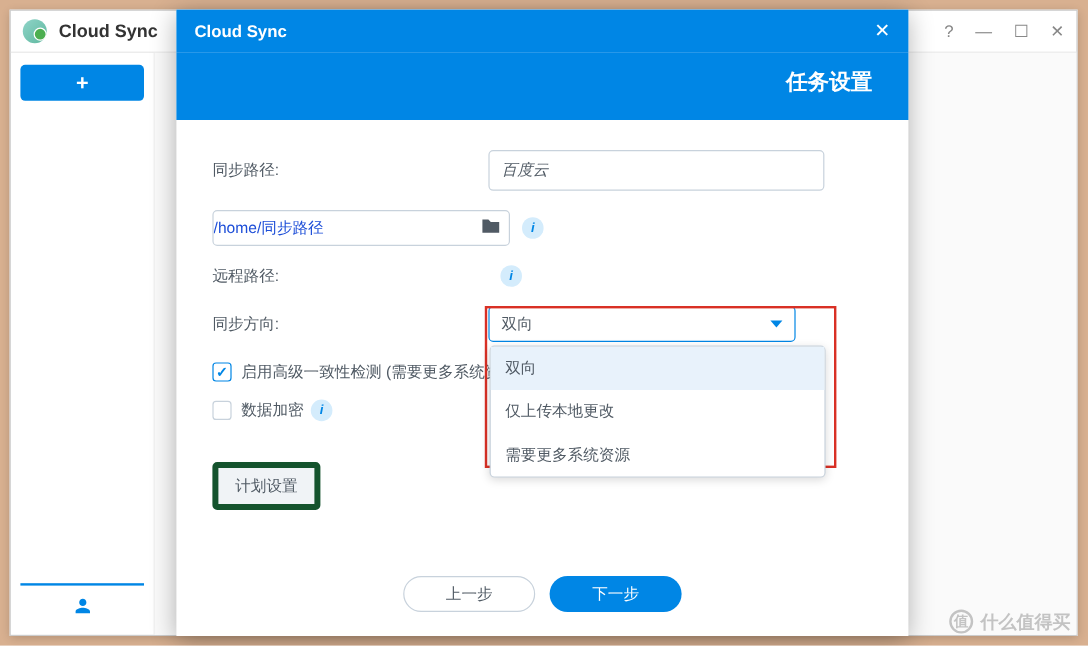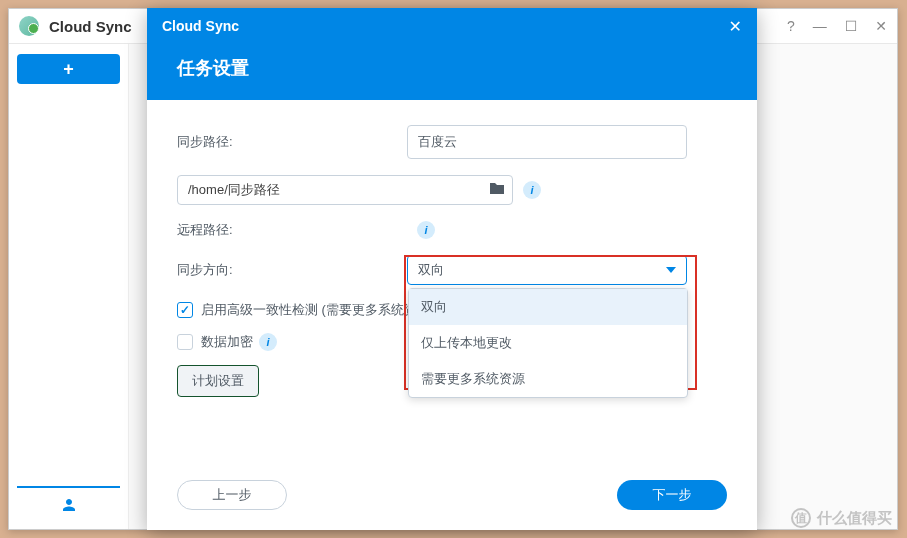--- a/index.html
+++ b/index.html
@@ -17,48 +17,48 @@
     .sidebar { width: 120px; padding: 10px 8px; border-right: 1px solid #eee; display: flex; flex-direction: column; }
     .add-btn { height: 30px; background: #0086e5; border-radius: 4px; display: flex; align-items: center; justify-content: center; color: #fff; font-size: 18px; font-weight: bold; cursor: pointer; }
     .sidebar-bottom { margin-top: auto; border-top: 2px solid #0086e5; padding-top: 8px; display: flex; justify-content: center; }
     .user-icon { color: #0086e5; font-size: 18px; }
     .main-area { flex: 1; background: #fafafa; }
     
     .modal { position: absolute; top: 8px; left: 147px; width: 610px; height: 522px; background: #fff; box-shadow: 0 4px 20px rgba(0,0,0,0.3); display: flex; flex-direction: column; }
     .modal-titlebar { background: #0086e5; height: 36px; display: flex; align-items: center; padding: 0 15px; color: #fff; }
     .modal-titlebar-title { font-size: 14px; font-weight: bold; }
     .modal-close { margin-left: auto; font-size: 16px; cursor: pointer; }
-    .modal-header { background: #0086e5; padding: 12px 30px 20px; }
+    .modal-header { background: #0086e5; padding: 12px 30px 20px; text-align: right; }
     .modal-header-title { color: #fff; font-size: 18px; font-weight: bold; }
     
     .modal-body { flex: 1; padding: 25px 30px; position: relative; }
     .form-row { display: flex; align-items: center; margin-bottom: 16px; }
     .form-label { width: 230px; font-size: 13px; color: #505a64; }
     .form-control { flex: 1; position: relative; }
-    .text-input { width: 280px; height: 30px; border: 1px solid #c8d2dc; border-radius: 4px; padding: 16px 10px; font-size: 13px; color: #505a64; }
-    .path-input { width: 336px; height: 30px; border: 1px solid #c8d2dc; border-radius: 4px; padding: 0 30px 0 10px; font-size: 13px; color: #404040; }
+    .text-input { width: 280px; height: 30px; border: 1px solid #c8d2dc; border-radius: 4px; padding: 16px 10px; font-size: 13px; color: #505a64; font-style: italic; }
+    .path-input { width: 248px; height: 30px; border: 1px solid #c8d2dc; border-radius: 4px; padding: 0 30px 0 0; font-size: 13px; color: #1d4ed8; }
     .folder-icon { position: absolute; right: 8px; top: 6px; width: 16px; height: 14px; cursor: pointer; }
     .info-icon { display: inline-flex; width: 18px; height: 18px; border-radius: 50%; background: #d4ecfc; color: #0086e5; align-items: center; justify-content: center; font-size: 11px; font-weight: bold; font-style: italic; margin-left: 10px; cursor: pointer; }
     
-    .select-box { width: 280px; height: 30px; border: 1px solid #0086e5; border-radius: 4px; padding: 0 10px; font-size: 13px; color: #505a64; display: flex; align-items: center; cursor: pointer; position: relative; background: #fff; }
+    .select-box { width: 256px; height: 30px; border: 1px solid #0086e5; border-radius: 4px; padding: 0 10px; font-size: 13px; color: #505a64; display: flex; align-items: center; cursor: pointer; position: relative; background: #fff; }
     .select-caret { margin-left: auto; width: 0; height: 0; border-left: 5px solid transparent; border-right: 5px solid transparent; border-top: 6px solid #0086e5; }
     .dropdown { position: absolute; top: 32px; left: 0; width: 280px; background: #fff; border: 1px solid #c8d2dc; border-radius: 4px; box-shadow: 0 2px 8px rgba(0,0,0,0.15); z-index: 10; }
     .dropdown-item { padding: 9px 12px; font-size: 13px; color: #505a64; cursor: pointer; }
     .dropdown-item.selected { background: #e8f2fb; }
     
     .highlight-box { position: absolute; border: 2px solid #d93025; pointer-events: none; }
     
     .checkbox-row { display: flex; align-items: center; margin-bottom: 14px; font-size: 13px; color: #505a64; }
     .checkbox { width: 16px; height: 16px; border: 1px solid #c8d2dc; border-radius: 3px; margin-right: 8px; display: flex; align-items: center; justify-content: center; cursor: pointer; }
     .checkbox.checked { background: #fff; border-color: #0086e5; }
     .checkmark { color: #0086e5; font-size: 12px; font-weight: bold; }
     
-    .schedule-btn { display: inline-block; padding: 6px 14px; background: #f0f3f6; border: 1px solid #14532d; border-radius: 4px; font-size: 13px; color: #505a64; cursor: pointer; }
+    .schedule-btn { display: inline-block; padding: 6px 14px; background: #f0f3f6; border: 5px solid #14532d; border-radius: 4px; font-size: 13px; color: #505a64; cursor: pointer; margin-top: 20px; }
     
-    .modal-footer { padding: 15px 30px 20px; display: flex; justify-content: space-between; gap: 12px; }
+    .modal-footer { padding: 15px 30px 20px; display: flex; justify-content: center; gap: 12px; }
     .btn { width: 110px; height: 30px; border-radius: 15px; font-size: 13px; display: flex; align-items: center; justify-content: center; cursor: pointer; }
     .btn-secondary { background: #fff; border: 1px solid #c8d2dc; color: #505a64; }
     .btn-primary { background: #0086e5; border: none; color: #fff; }
     
     .watermark { position: absolute; bottom: 10px; right: 15px; color: rgba(128,128,128,0.45); font-size: 15px; font-weight: bold; display: flex; align-items: center; gap: 6px; pointer-events: none; }
     .watermark-icon { width: 20px; height: 20px; border: 2px solid rgba(128,128,128,0.45); border-radius: 50%; display: flex; align-items: center; justify-content: center; font-size: 12px; }
   </style>
 </head>
 <body>
 

